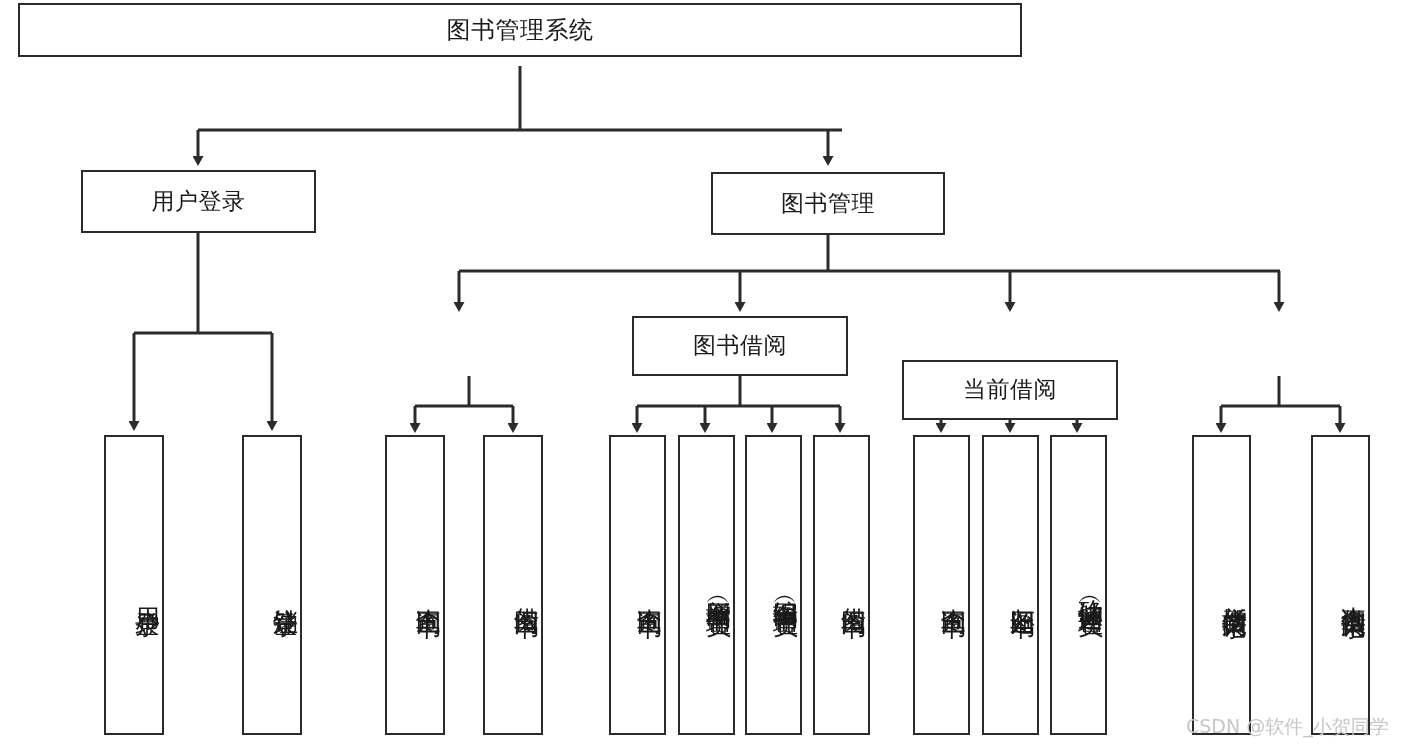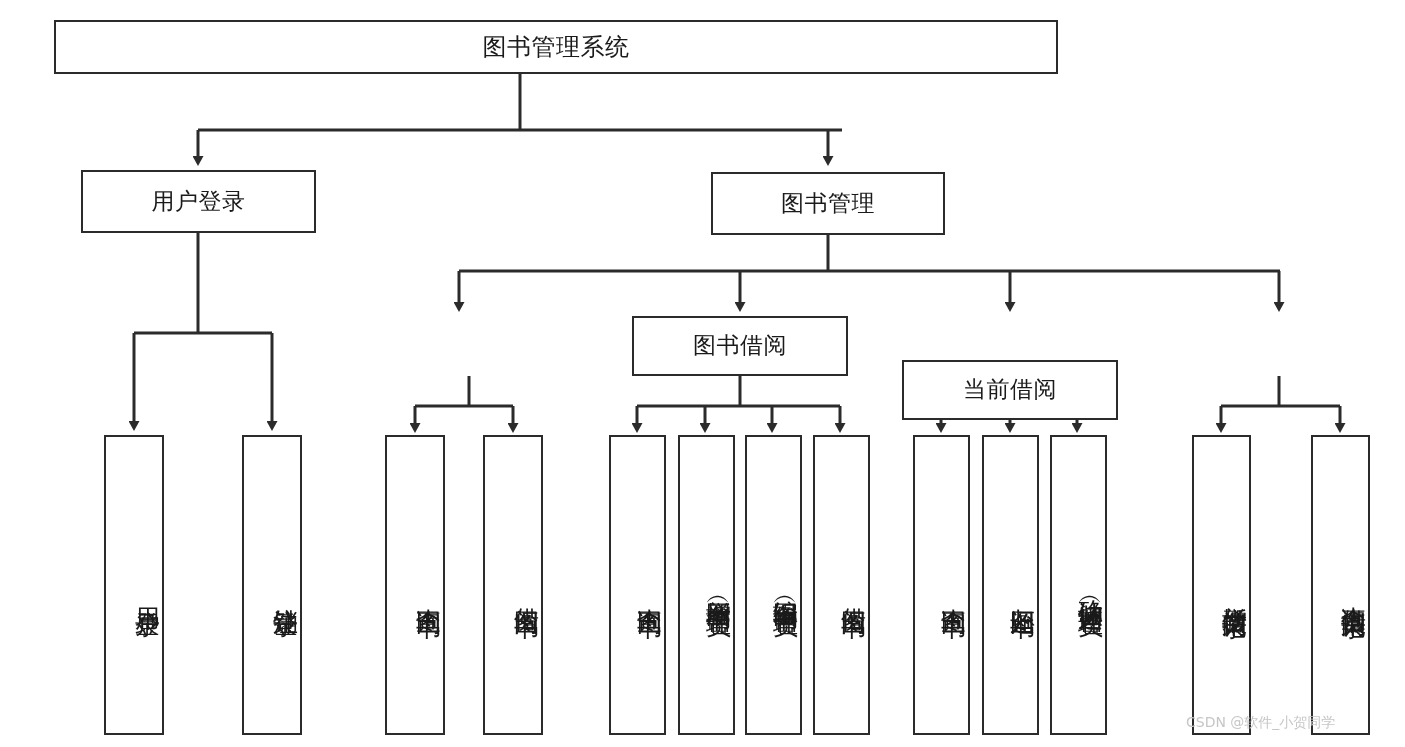--- a/index.html
+++ b/index.html
@@ -57,21 +57,21 @@
     padding-top: 14px;
     white-space: nowrap;
   }
   .node.vert.tall {
     padding-top: 8px;
   }
   .watermark {
     position: absolute;
     left: 1186px;
     top: 714px;
-    font-size: 14px;
+    font-size: 19px;
     color: #c6c6c6;
     white-space: nowrap;
     z-index: 5;
     font-family: "DejaVu Sans", "Liberation Sans", sans-serif;
   }
 </style>
 </head>
 <body>
 
 <div id="canvas">
@@ -119,21 +119,21 @@
       <path d="M1010,406 L1010,424" marker-end="url(#arrow)"></path>
       <path d="M1077,406 L1077,424" marker-end="url(#arrow)"></path>
 
       <path d="M1279,376 L1279,406"></path>
       <path d="M1221,406 L1340,406"></path>
       <path d="M1221,406 L1221,424" marker-end="url(#arrow)"></path>
       <path d="M1340,406 L1340,424" marker-end="url(#arrow)"></path>
     </g>
   </svg>
 
-  <div class="node horiz root" style="left:18px; top:20px; width:1004px; height:54px;margin-left:36px;">
+  <div class="node horiz root" style="left:18px; top:3px; width:1004px; height:54px;">
     <span>图书管理系统</span>
   </div>
 
   <div class="node horiz" style="left:81px; top:170px; width:235px; height:63px;">
     <span>用户登录</span>
   </div>
 
   <div class="node horiz" style="left:711px; top:172px; width:234px; height:63px;">
     <span>图书管理</span>
   </div>

